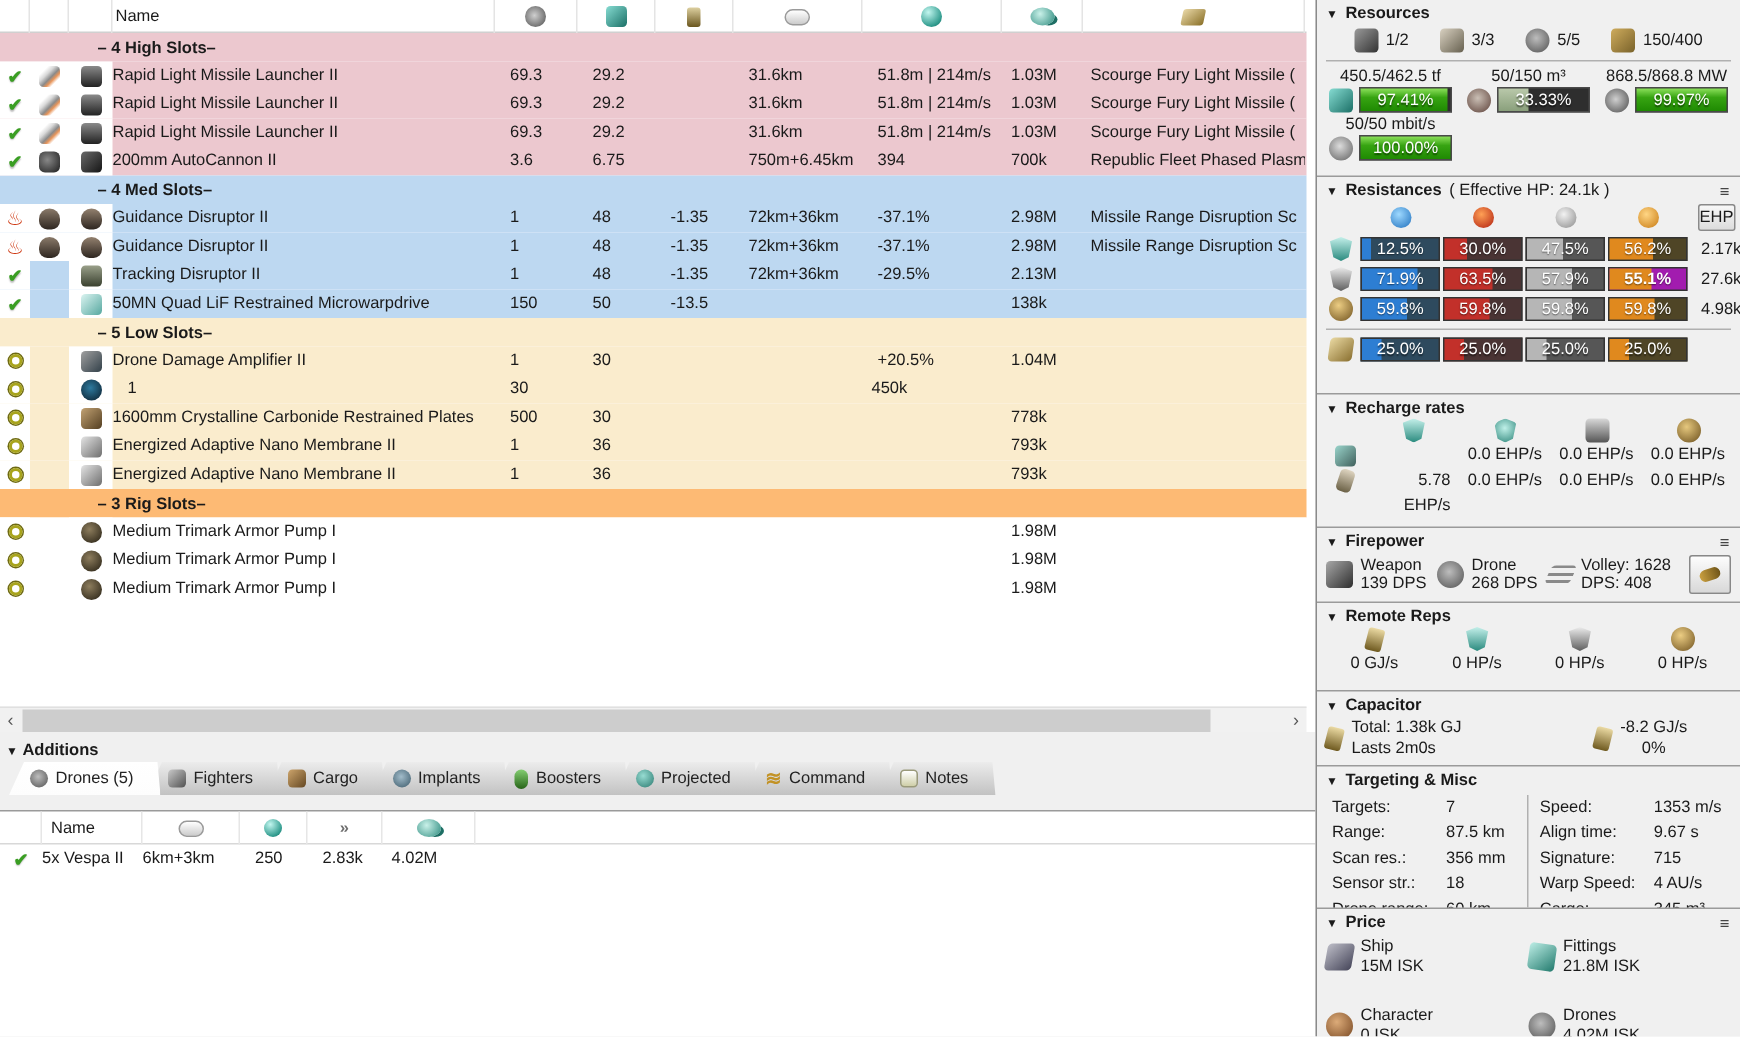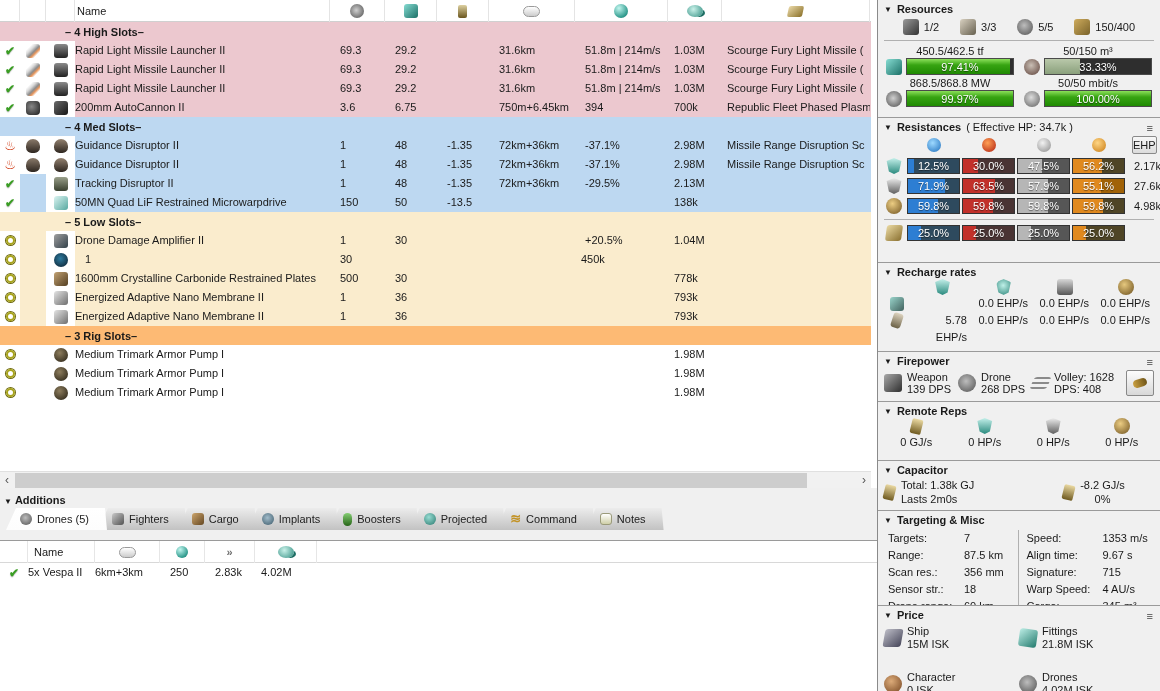--- a/index.html
+++ b/index.html
@@ -41,21 +41,21 @@
   #panel{position:absolute;left:877px;top:0;width:283px;height:691px;background:#f0f0f0;border-left:1px solid #8a8a8a}
   .sec{position:relative;border-bottom:1px solid #9a9a9a;padding:2px 4px;overflow:hidden}
   .sec-h{display:flex;align-items:center;gap:5px;font-weight:bold;padding:1px 2px;white-space:nowrap}
   .sec-h .tri{font-size:8px}
   .sec-h .sub{font-weight:normal}
   .burger{position:absolute;right:7px;top:4px;font-weight:bold;color:#444;cursor:default}
   .hr{border-top:1px solid #b0b0b0;margin:3px 2px}
   
   #res-slots{display:flex;justify-content:space-evenly;align-items:center;padding:3px 0 2px}
   .slot{display:flex;align-items:center;gap:5px}
-  #res-bars{display:grid;grid-template-columns:1fr 1fr;column-gap:10px;row-gap:2px;padding:1px 4px}
+  #res-bars{display:grid;grid-template-columns:1fr 1fr 1fr;column-gap:10px;row-gap:2px;padding:1px 4px}
   .rbar .lbl{text-align:center;height:13px}
   .rbar .line{display:flex;align-items:center;gap:4px}
   .track{flex:1;height:17px;border:1px solid #4a4a4a;background:#2e2e2e;position:relative}
   .fill{position:absolute;left:0;top:0;bottom:0}
   .fill.green{background:linear-gradient(180deg,#8be05a,#37a412 40%,#1f8a02)}
   .fill.sage{background:linear-gradient(180deg,#b9c8aa,#8aa07c)}
   .ptxt{position:absolute;inset:0;text-align:center;line-height:16px;color:#fff;text-shadow:0 1px 1px #00000088}
   
   .rgrid{display:grid;grid-template-columns:24px 55px 55px 55px 55px 1fr;align-items:center}
   .rgrid .bar{height:16px;margin:2px 1px;position:relative;border:1px solid #333}
@@ -620,21 +620,21 @@
             </div>
           </div>
         </div>
       </div>
   </div>
 
   <div class="sec" style="height:145px">
     <div class="sec-h">
         <span class="tri">▼</span>
         <span>Resistances</span>
-        <span class="sub">( Effective HP: 34.7k )</span>
+        <span class="sub">( Effective HP: 24.1k )</span>
       </div>
     <span class="burger">≡</span>
     <div class="rgrid">
       <div></div>
       <div class="cent">
           <span class="i s14 d-em"></span>
         </div>
       <div class="cent">
           <span class="i s14 d-th"></span>
         </div>
@@ -678,21 +678,21 @@
             <div class="ptxt">71.9%</div>
           </div>
           <div class="bar" style="background: rgb(74, 52, 52);">
             <div class="fill" style="background: rgb(194, 48, 42); width: 63.5%;"></div>
             <div class="ptxt">63.5%</div>
           </div>
           <div class="bar" style="background: rgb(86, 86, 86);">
             <div class="fill" style="background: rgb(182, 182, 182); width: 57.9%;"></div>
             <div class="ptxt">57.9%</div>
           </div>
-          <div class="bar" style="background: #a16207;">
+          <div class="bar" style="background: #a21caf; font-weight: bold;">
             <div class="fill" style="background: rgb(224, 137, 30); width: 55.1%;"></div>
             <div class="ptxt">55.1%</div>
           </div>
           <div class="ehpv">27.6k</div>
         </div>
         <div class="rgrid">
           <div class="cent">
             <span class="i s16 i-hull"></span>
           </div>
           <div class="bar" style="background: rgb(46, 74, 94);">

